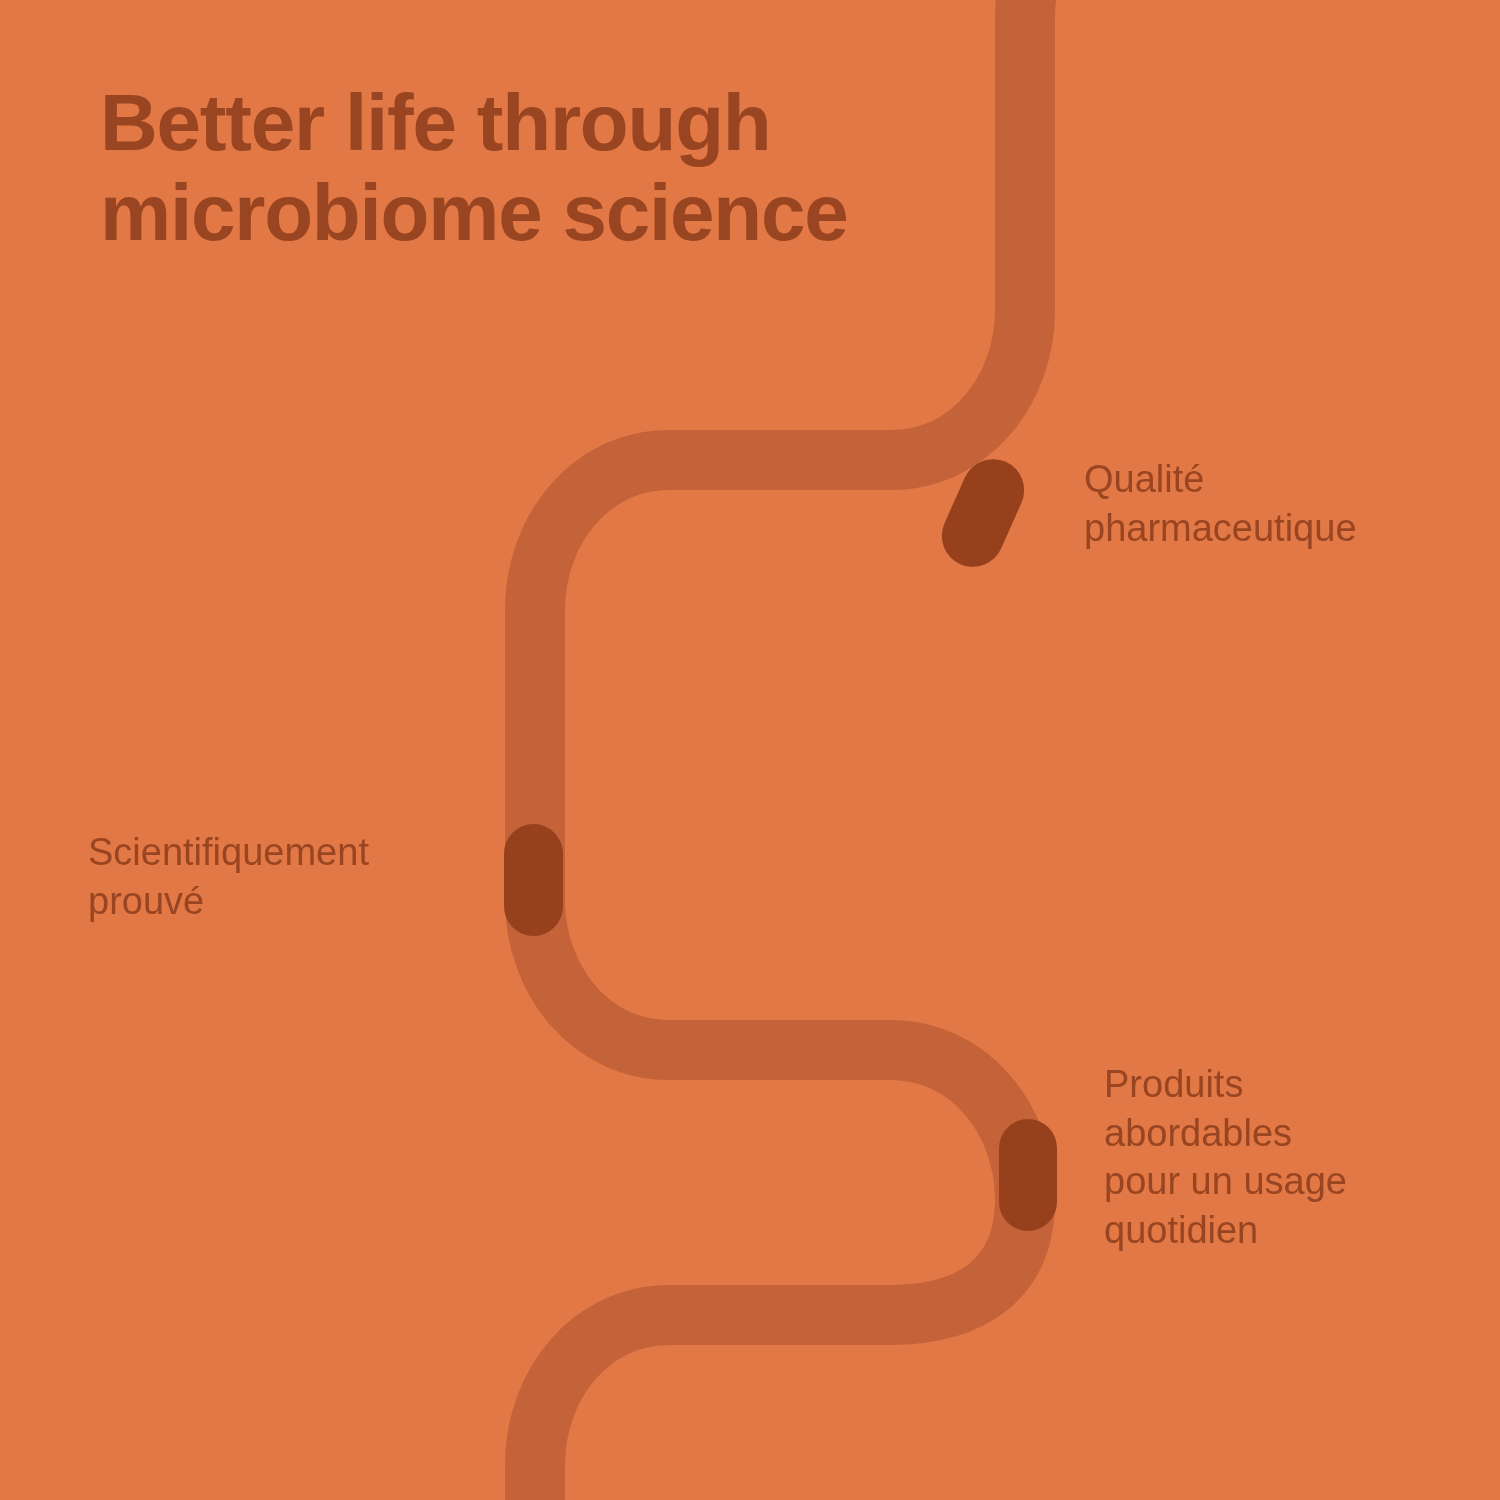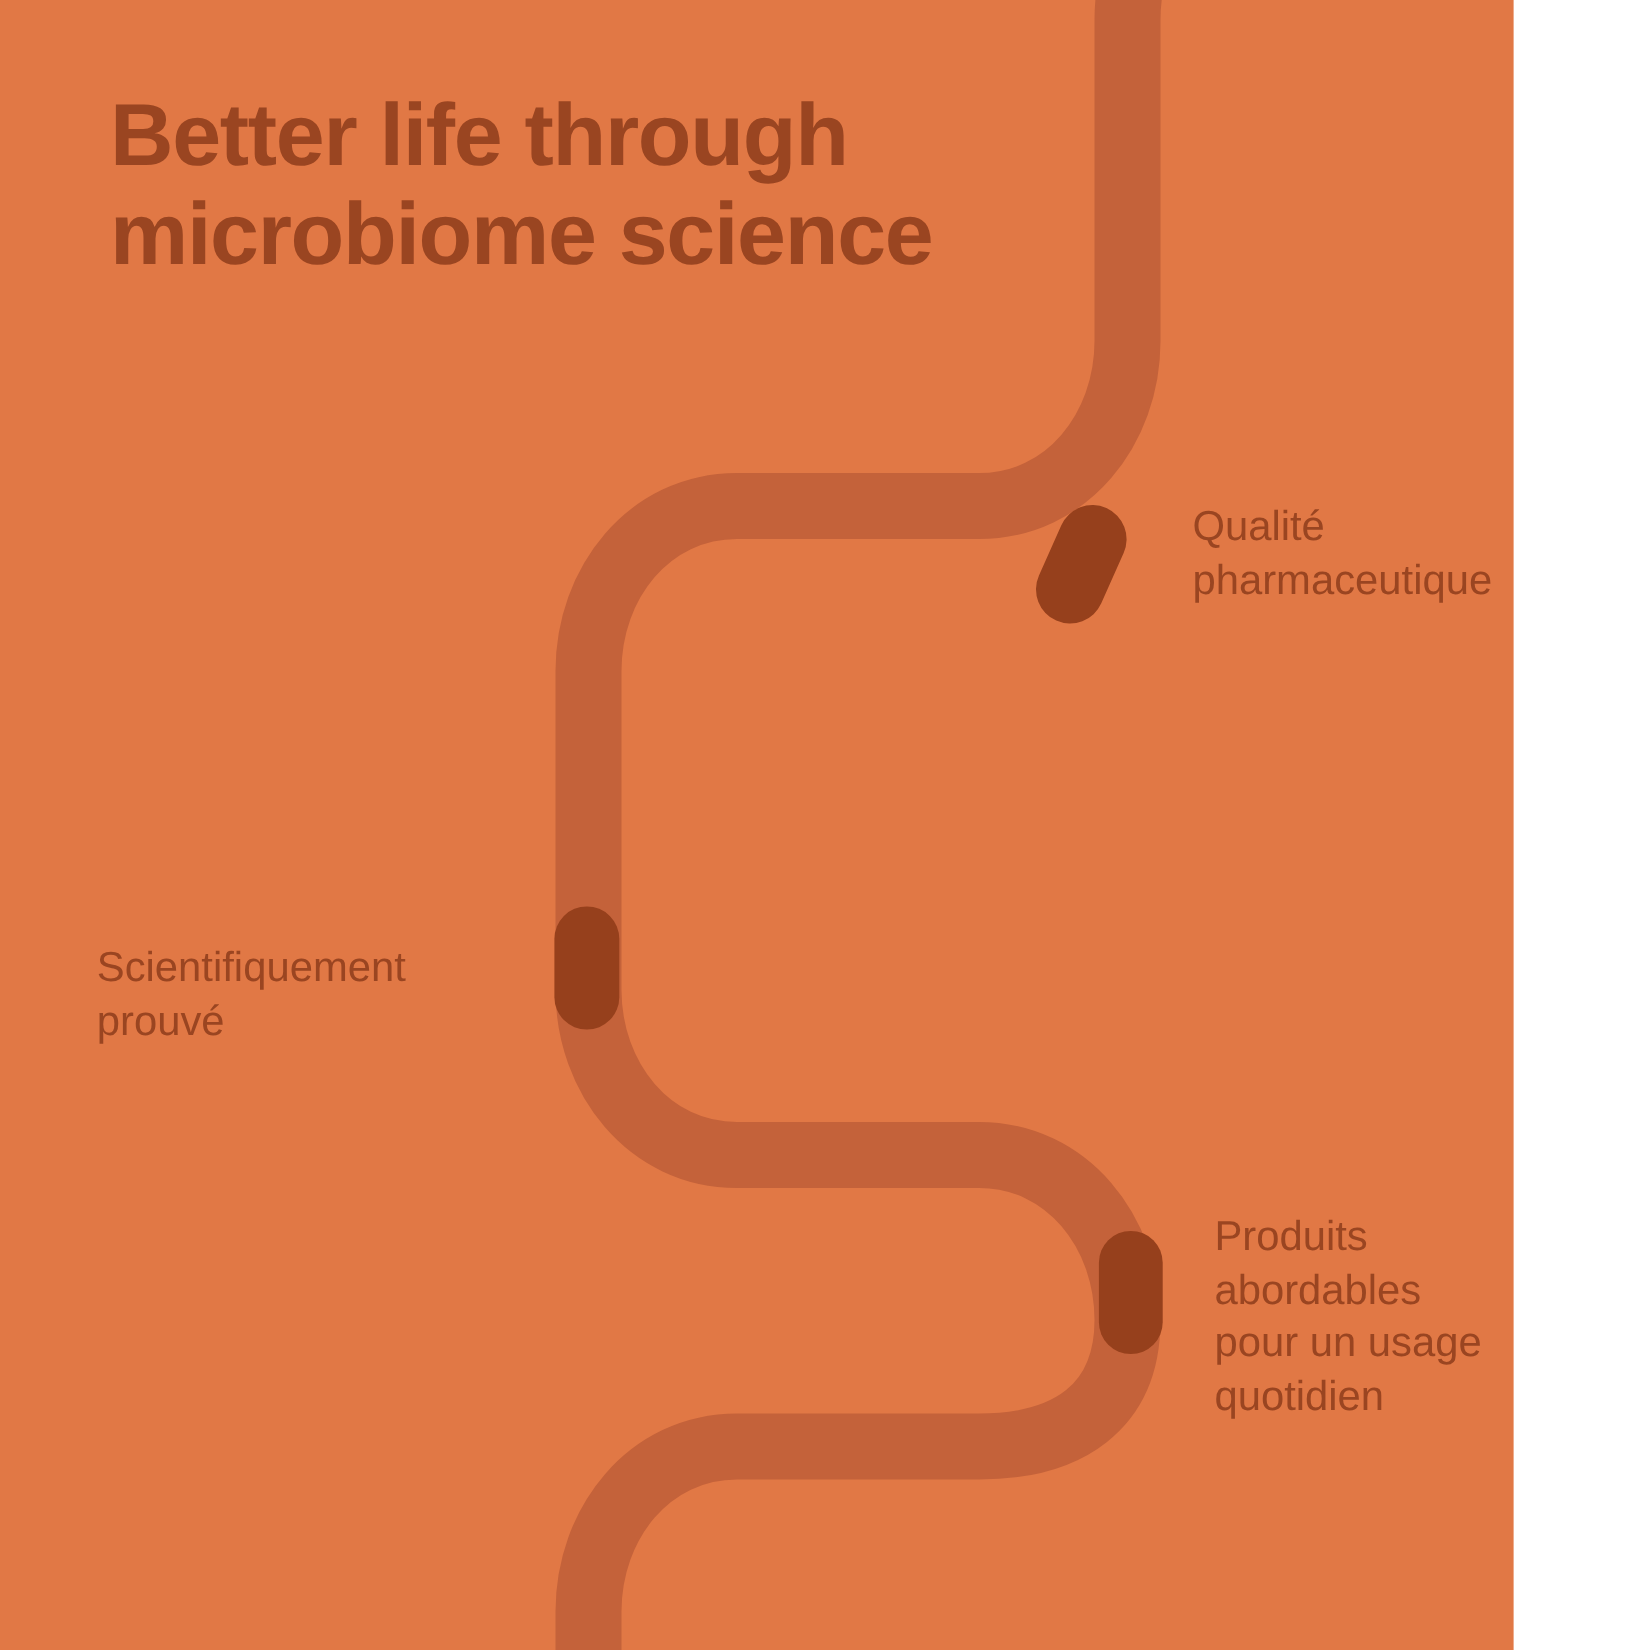--- a/index.html
+++ b/index.html
@@ -7,21 +7,21 @@
     padding: 0;
   }
   body {
     width: 1500px;
     height: 1500px;
     overflow: hidden;
     font-family: "Liberation Sans", sans-serif;
   }
   #stage {
     position: relative;
-    width: 1376px;
+    width: 1500px;
     height: 1500px;
     background: #E17845;
     overflow: hidden;
   }
   #snake-svg {
     position: absolute;
     left: 0;
     top: 0;
     width: 1500px;
     height: 1500px;
@@ -52,27 +52,25 @@
   }
   .callout-quality {
     left: 1084px;
     top: 455px;
     width: 380px;
   }
   .callout-proven {
     left: 88px;
     top: 828px;
     width: 380px;
-    margin-top: 28px;
   }
   .callout-affordable {
     left: 1104px;
     top: 1060px;
     width: 330px;
-    margin-top: 40px;
   }
 </style>
 </head>
 <body>
 
 <div id="stage">
 
   <svg id="snake-svg" viewBox="0 0 1500 1500" xmlns="http://www.w3.org/2000/svg">
 
     <path d="M 1500 -120

